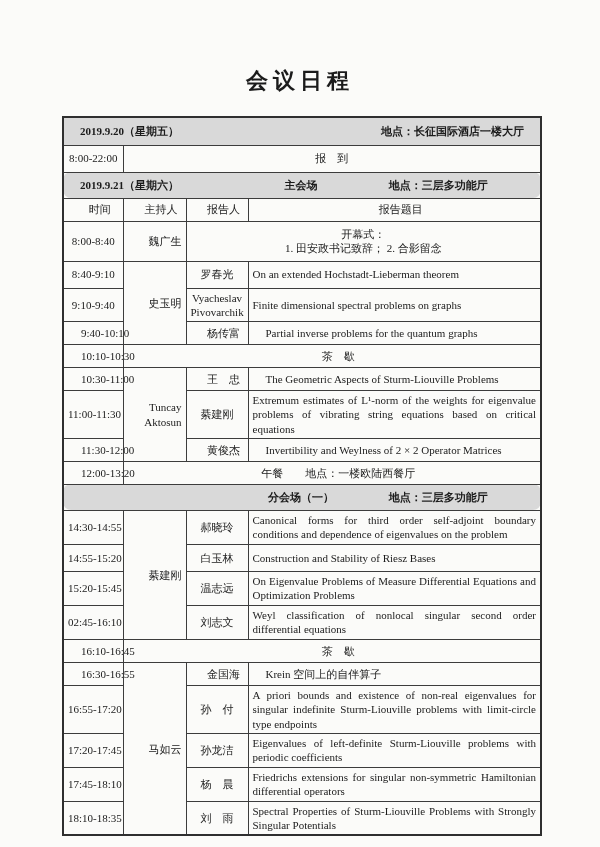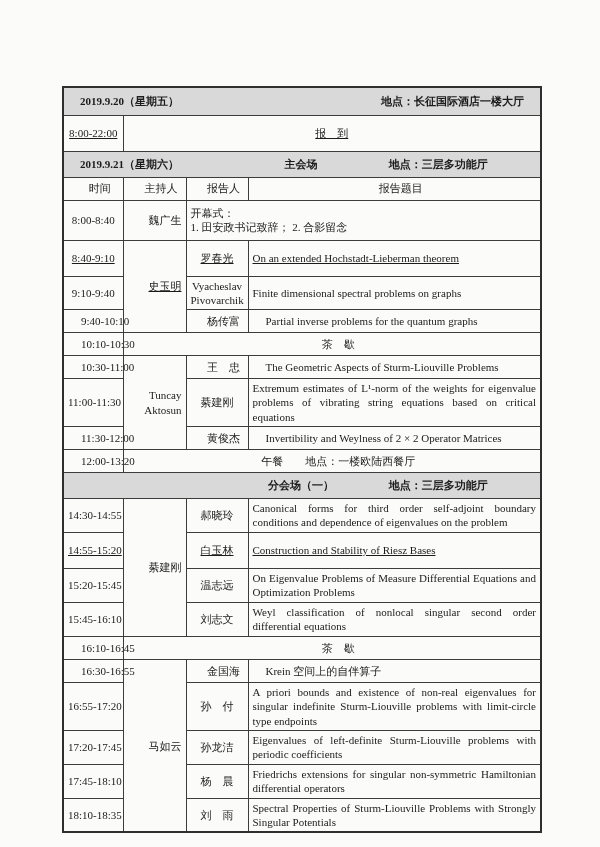--- a/index.html
+++ b/index.html
@@ -38,35 +38,36 @@
   .chair { text-align:right; }
   .speaker { text-align:center; padding:2px 1px;margin-left:20px; }
   .title { text-align:justify; padding:2px 8px; }
   .center { text-align:center;margin-left:24px; }
   .hdr2 { display:flex; justify-content:space-between; align-items:center; padding:0 12px; }
   .hdr3 { display:flex; align-items:center; }
   .hdr3 span { flex:1; }
   .hdr3 .l { padding-left:12px; text-align:left; }
   .hdr3 .c { text-align:center; }
   .hdr3 .r { text-align:left; padding-left:14px; }
-  .open-cell { padding:2px 8px; }
+  .open-cell { padding:2px 8px;text-align:center; }
   
   .h23 td { height:23px;padding-left:17px; }
-  .h24 td { height:36px;text-decoration:underline; }
-  .h26 td { height:26px; }
+  .h24 td { height:27px; }
+  .h26 td { height:26px;border-radius:8px; }
   .h27 td { height:28px; }
   .h30 td { height:30px; }
   .h34 td { height:34px; }
   .h40 td { height:40px; }
   .h47 td { height:47px; }
 </style>
 </head>
 <body>
 
 <div class="page">
+  <h1 class="doc-title">会议日程</h1>
 
   <table class="sched">
     <colgroup>
       <col style="width:60px">
         <col style="width:63px">
         <col style="width:62px">
         <col style="width:293px">
     </colgroup>
     <tbody>
 
@@ -174,21 +175,21 @@
         <td class="time">14:55-15:20</td>
         <td class="speaker">白玉林</td>
         <td class="title">Construction and Stability of Riesz Bases</td>
       </tr>
       <tr class="h34">
         <td class="time">15:20-15:45</td>
         <td class="speaker">温志远</td>
         <td class="title">On Eigenvalue Problems of Measure Differential Equations and Optimization Problems</td>
       </tr>
       <tr class="h34">
-        <td class="time">15:45-16:10</td>
+        <td class="time">02:45-16:10</td>
         <td class="speaker">刘志文</td>
         <td class="title">Weyl classification of nonlocal singular second order differential equations</td>
       </tr>
 
       <tr class="h23">
         <td class="time">16:10-16:45</td>
         <td colspan="3" class="center">茶　歇</td>
       </tr>
 
       <tr class="h23">

